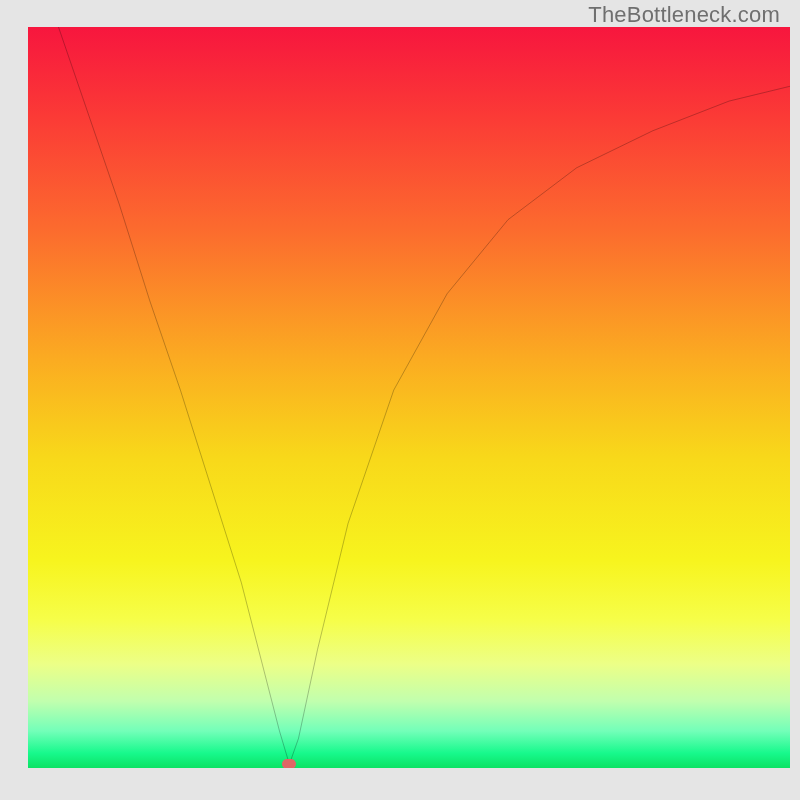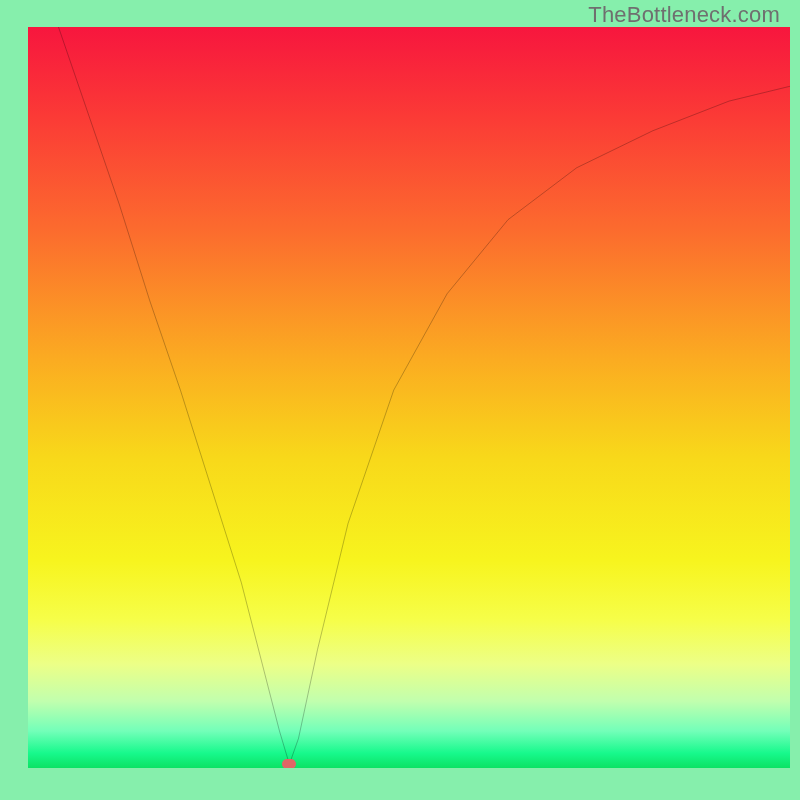--- a/index.html
+++ b/index.html
@@ -8,21 +8,21 @@
     width: 800px;
     height: 800px;
     background: #000000;
     overflow: hidden;
     font-family: Arial, Helvetica, sans-serif;
   }
   .chart-wrap {
     position: relative;
     width: 800px;
     height: 800px;
-    background: #86efac;
+    background: #e5e5e5;
   }
   .watermark {
     position: absolute;
     top: 2px;
     right: 20px;
     color: #6f6f6f;
     font-size: 22px;
     font-weight: 500;
     letter-spacing: 0.2px;
     z-index: 5;

